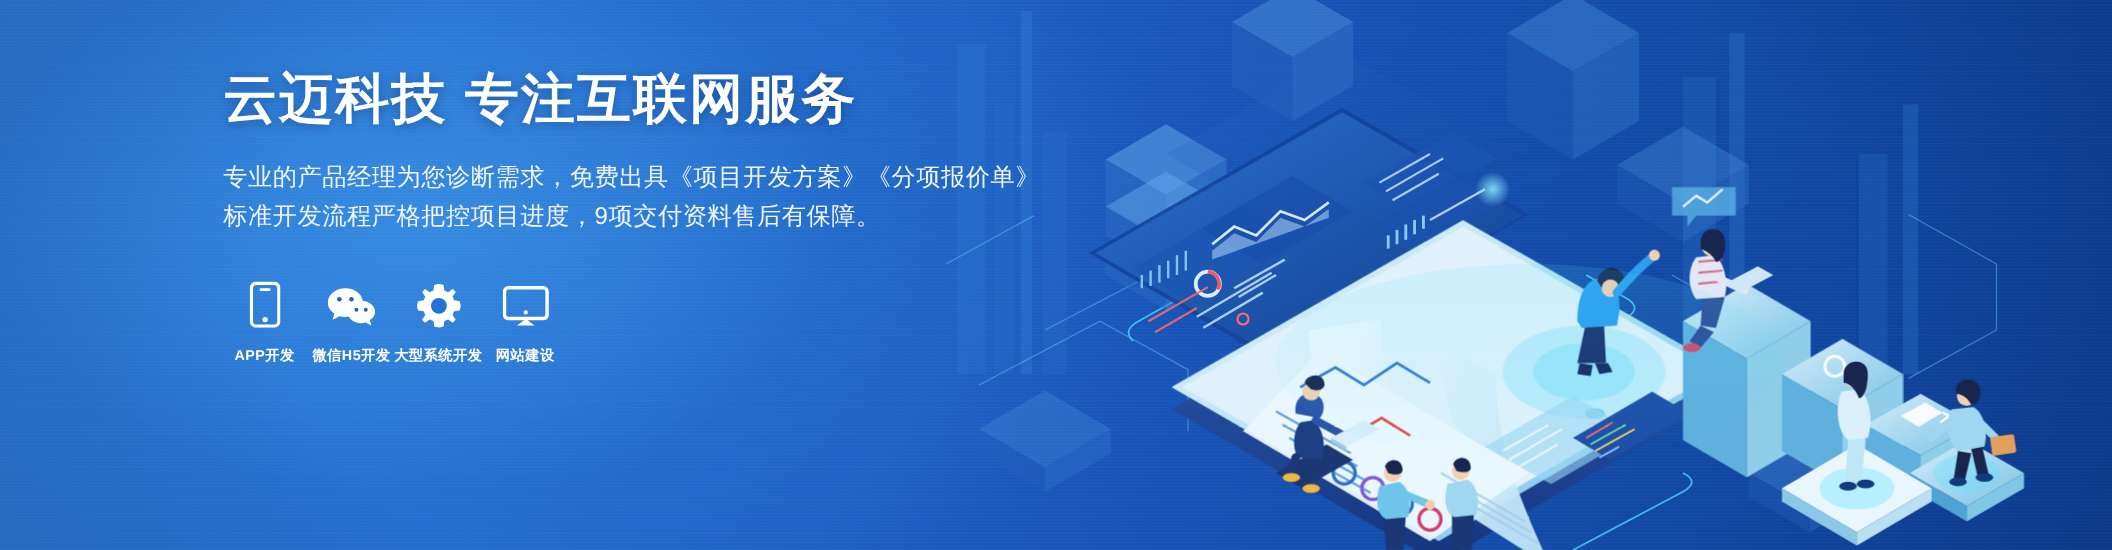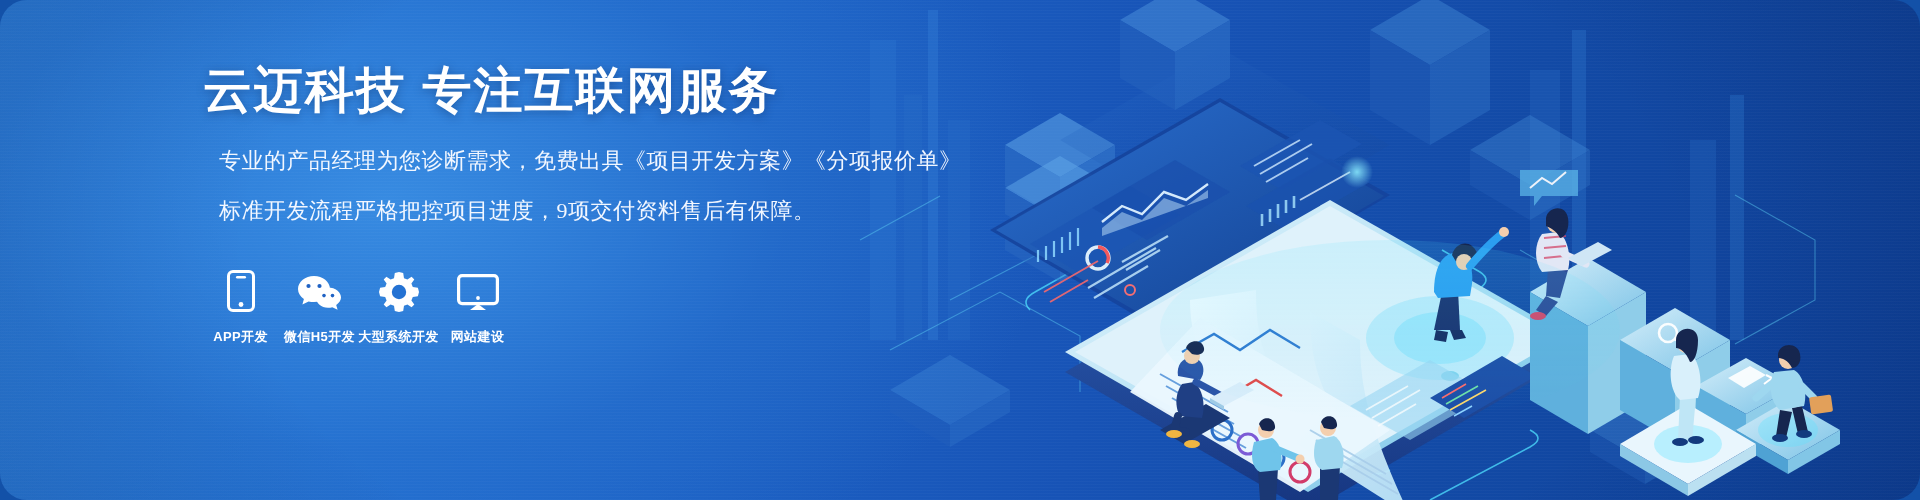--- a/index.html
+++ b/index.html
@@ -6,45 +6,44 @@
   body{
     width:1920px;height:500px;overflow:hidden;
     font-family:"Liberation Sans","DejaVu Sans",sans-serif;
     background:#1351a8;
   }
   .banner{
     position:relative;width:1920px;height:500px;overflow:hidden;
     background:
       radial-gradient(ellipse 900px 560px at 20% 40%, rgba(56,140,226,0.95) 0%, rgba(40,116,208,0.45) 45%, rgba(20,74,170,0) 75%),
       linear-gradient(105deg,#2e81dd 0%,#2472d3 18%,#1d62c6 38%,#1753b6 58%,#124aa6 76%,#0e3f96 100%);
-    border-radius: 27px;
   }
   
   .banner::before{
     content:"";position:absolute;inset:0;
     background-image:repeating-linear-gradient(0deg, rgba(255,255,255,0.022) 0px, rgba(255,255,255,0.022) 1px, rgba(0,0,0,0) 1px, rgba(0,0,0,0) 3px);
     pointer-events:none;z-index:2;
   }
   .vignette{
     position:absolute;inset:0;z-index:3;pointer-events:none;
     background:radial-gradient(ellipse 1300px 700px at 50% 50%, rgba(0,0,0,0) 55%, rgba(4,26,72,0.28) 100%);
   }
 
   
   .content{position:absolute;left:203px;top:64px;z-index:6;}
   .headline{
     font-size:49px;font-weight:bold;color:#ffffff;letter-spacing:2px;
     line-height:1.1;margin:0 0 26px 0;white-space:nowrap;
     text-shadow:0 2px 10px rgba(3,25,70,0.35);
   }
   .sub{
-    font-size:22px;color:#f2f7ff;line-height:34px;margin:16px;white-space:nowrap;
+    font-size:22px;color:#f2f7ff;line-height:34px;margin:0;white-space:nowrap;
     letter-spacing:.5px;font-weight:normal;
   }
-  .sub + .sub{margin-top:2px;font-family:Liberation Serif, serif;}
+  .sub + .sub{margin-top:2px;}
 
   
   .services{display:flex;margin-top:42px;}
   .svc{width:75px;display:flex;flex-direction:column;align-items:center;margin-right:4px;}
   .svc-ico{height:42px;display:flex;align-items:flex-end;justify-content:center;}
   .svc-ico svg{display:block;}
   .svc-label{
     margin-top:16px;font-size:13px;color:#ffffff;white-space:nowrap;
     font-weight:bold;letter-spacing:.4px;
   }

